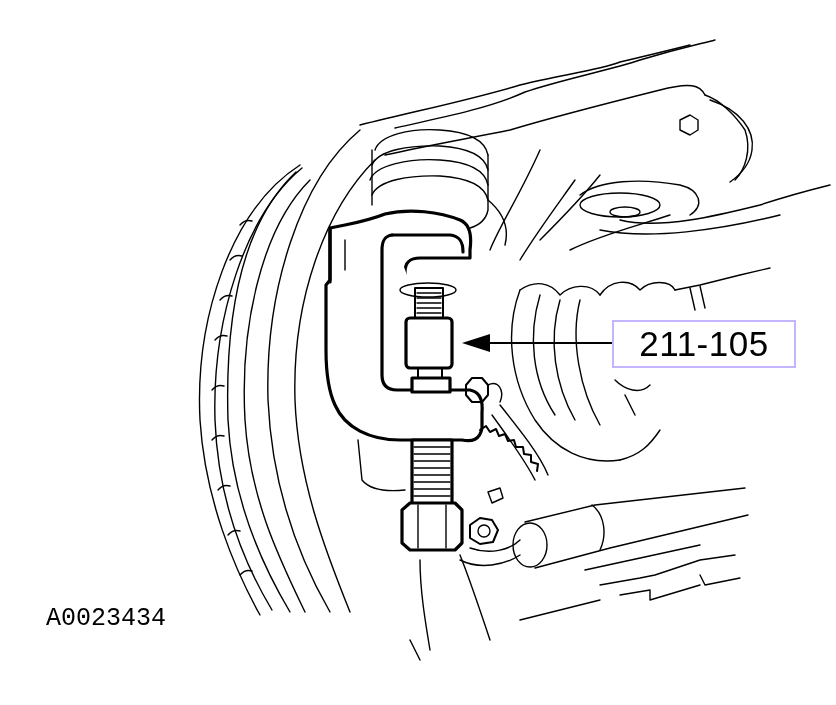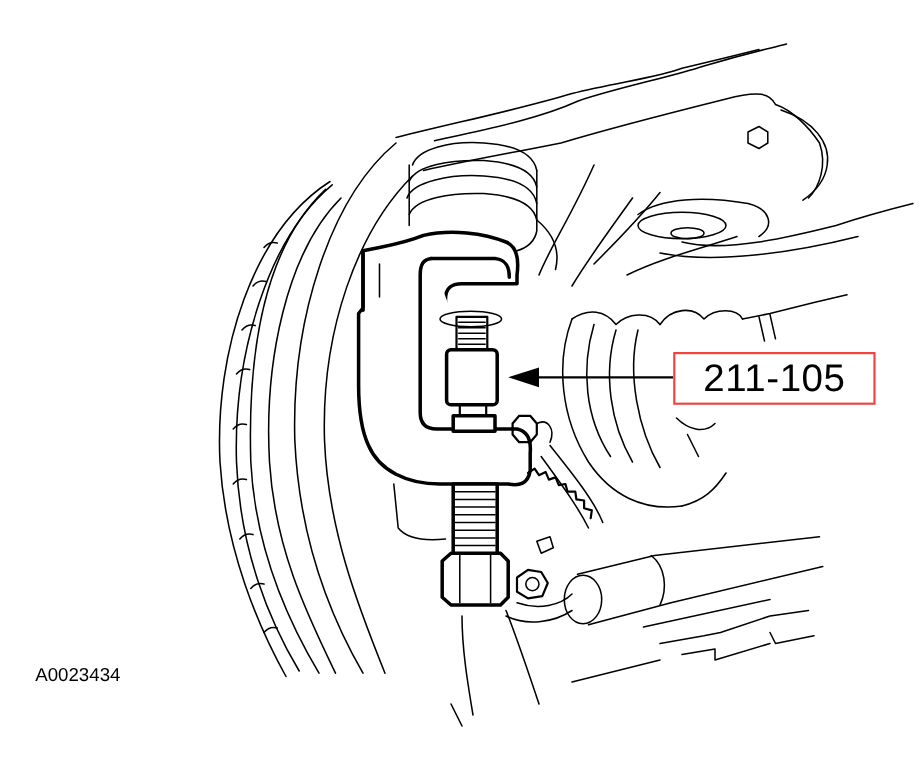--- a/index.html
+++ b/index.html
@@ -18,37 +18,37 @@
     .thin { fill: none; stroke: #000; stroke-width: 1.4; stroke-linecap: round; stroke-linejoin: round; }
     .med { fill: none; stroke: #000; stroke-width: 2; stroke-linecap: round; stroke-linejoin: round; }
     .thick { fill: #fff; stroke: #000; stroke-width: 3.2; stroke-linecap: round; stroke-linejoin: round; }
     .thicknf { fill: none; stroke: #000; stroke-width: 3.2; stroke-linecap: round; stroke-linejoin: round; }
     .callout-box {
       position: absolute;
       left: 612px;
       top: 320px;
       width: 184px;
       height: 48px;
-      border: 2px solid #ef4444;
+      border: 2px solid #c4b5fd;
       background: #fff;
       box-sizing: border-box;
       display: flex;
       align-items: center;
       justify-content: center;
       font-family: "Liberation Sans", sans-serif;
       font-size: 35px;
       color: #000;
       letter-spacing: 0.5px;
     }
     .figure-id {
       position: absolute;
-      left: 32px;
+      left: 46px;
       top: 604px;
-      font-family: Liberation Sans, sans-serif;
-      font-size: 17px;
+      font-family: Liberation Mono, monospace;
+      font-size: 25px;
       color: #000;
     }
   </style>
 </head>
 <body>
 
 <div class="canvas">
   <svg class="art" viewBox="0 0 836 705">
 
     <g>

